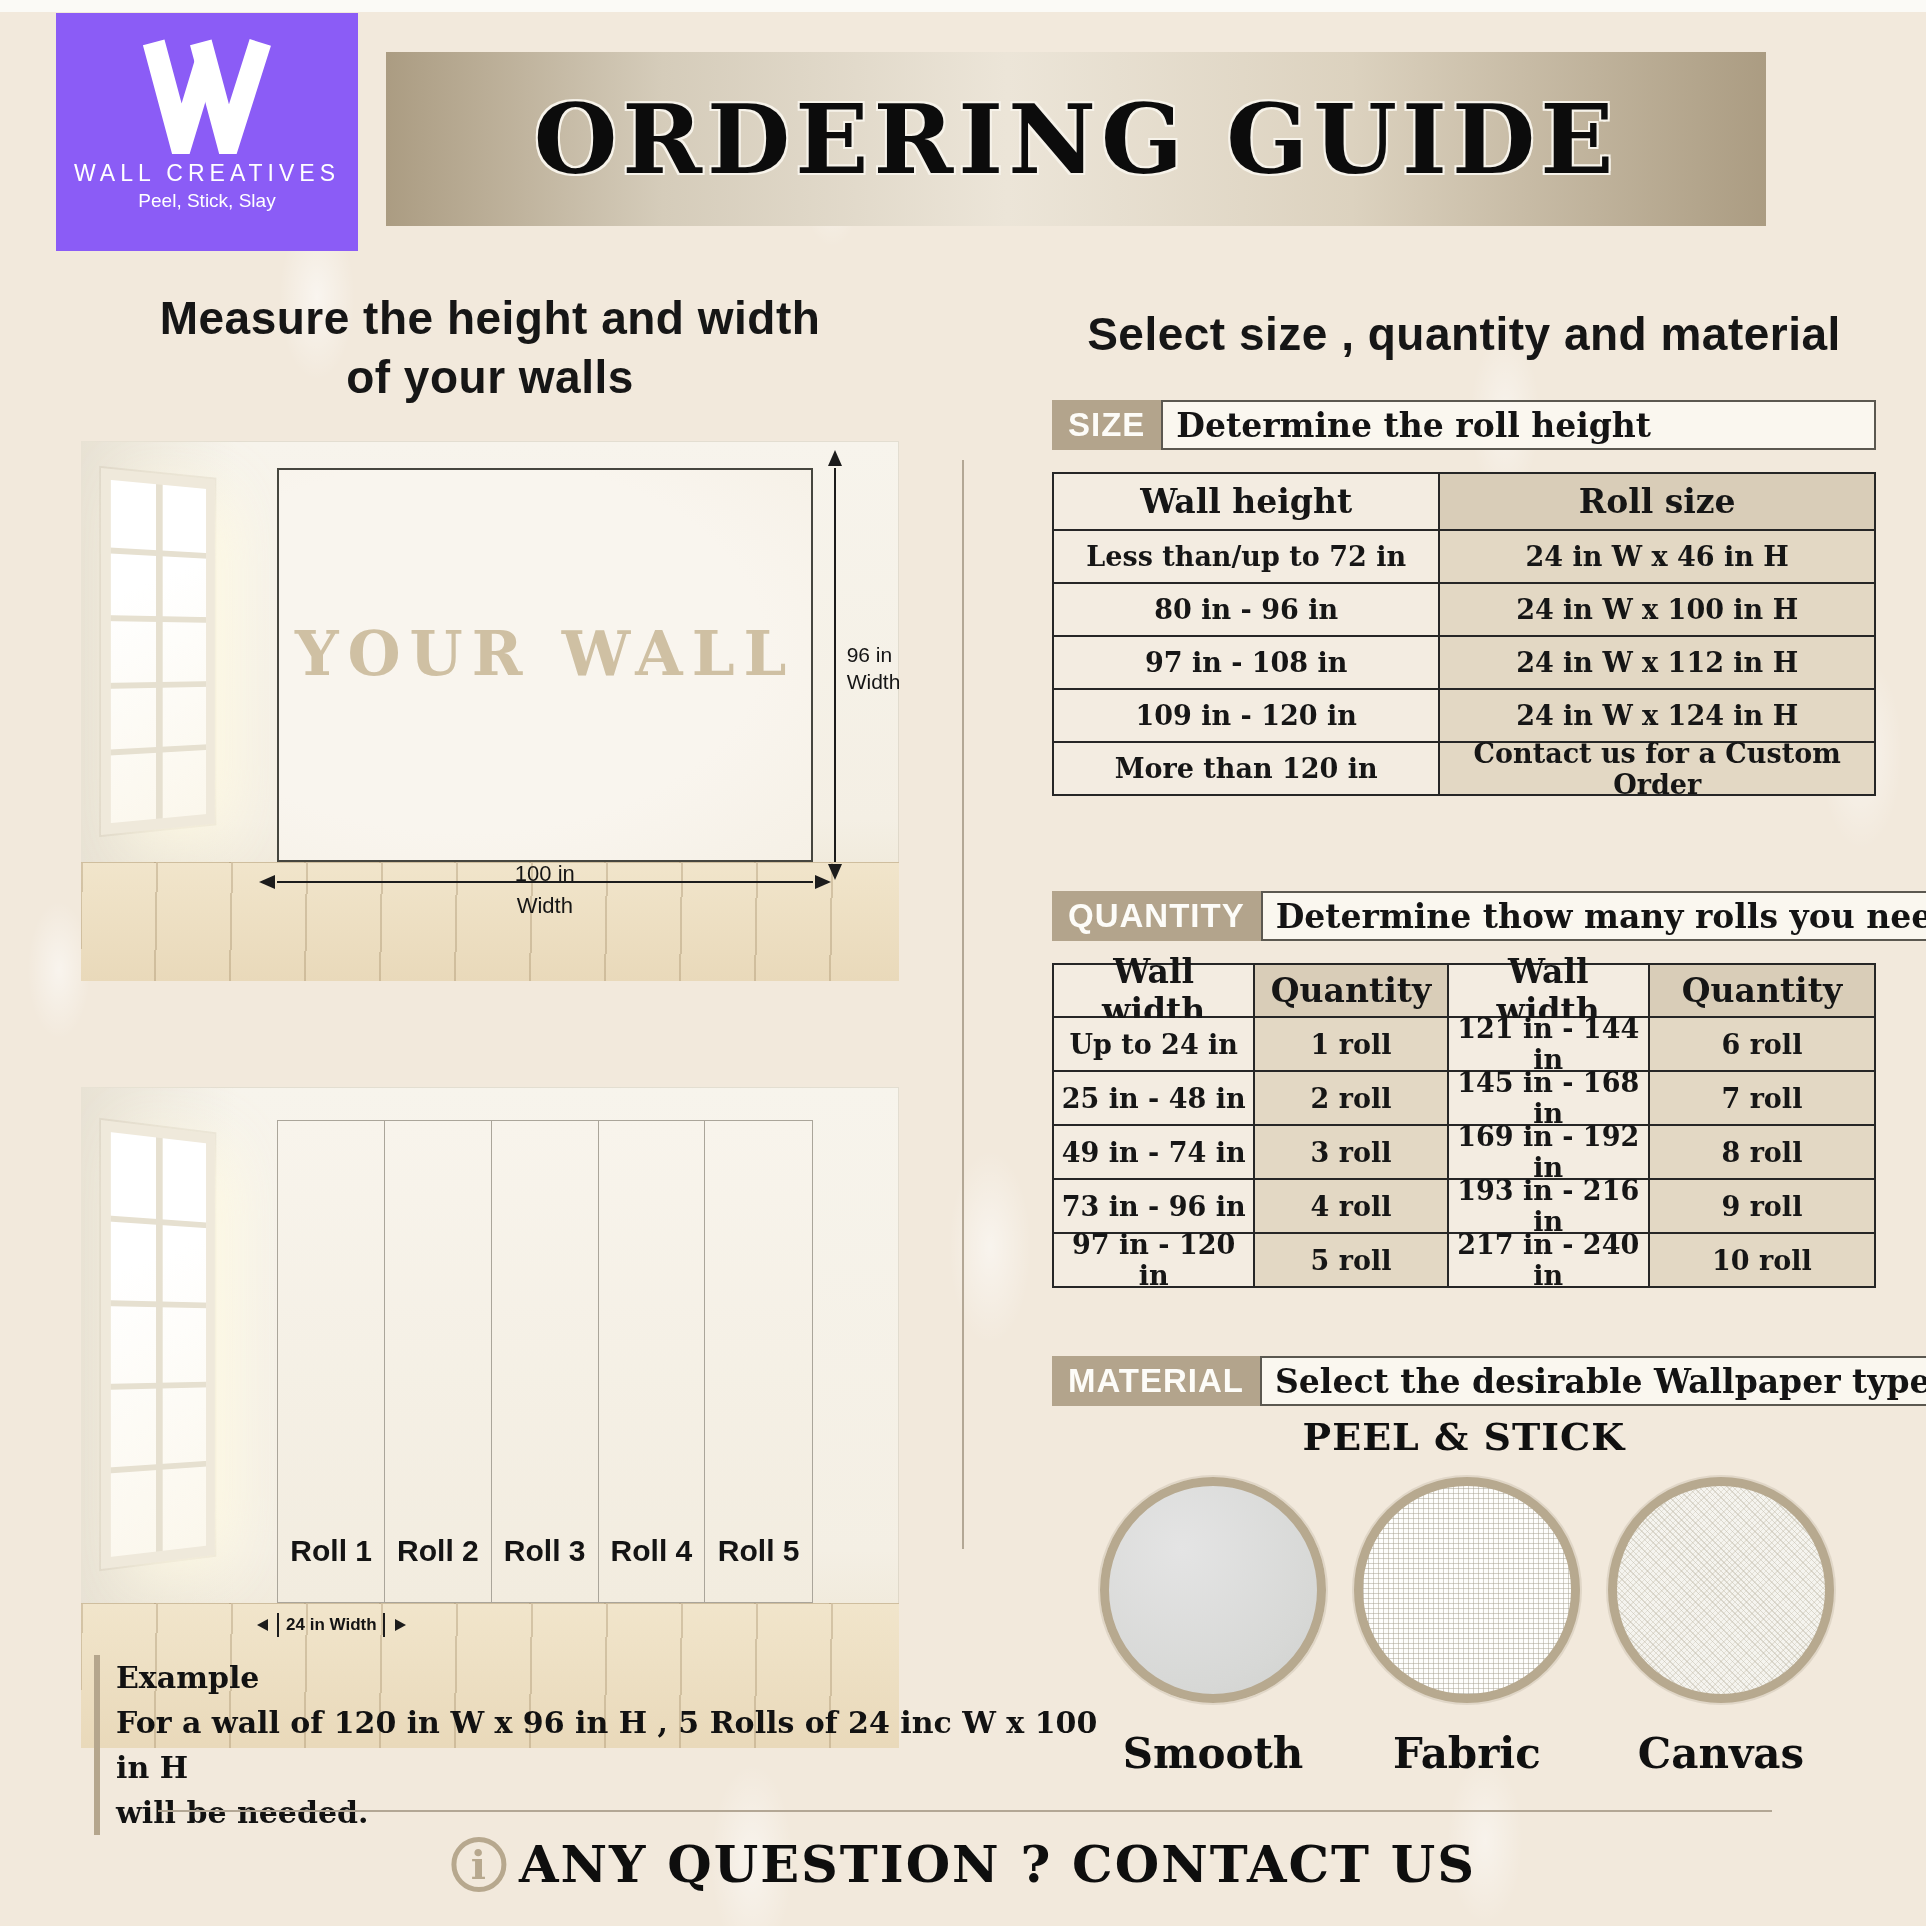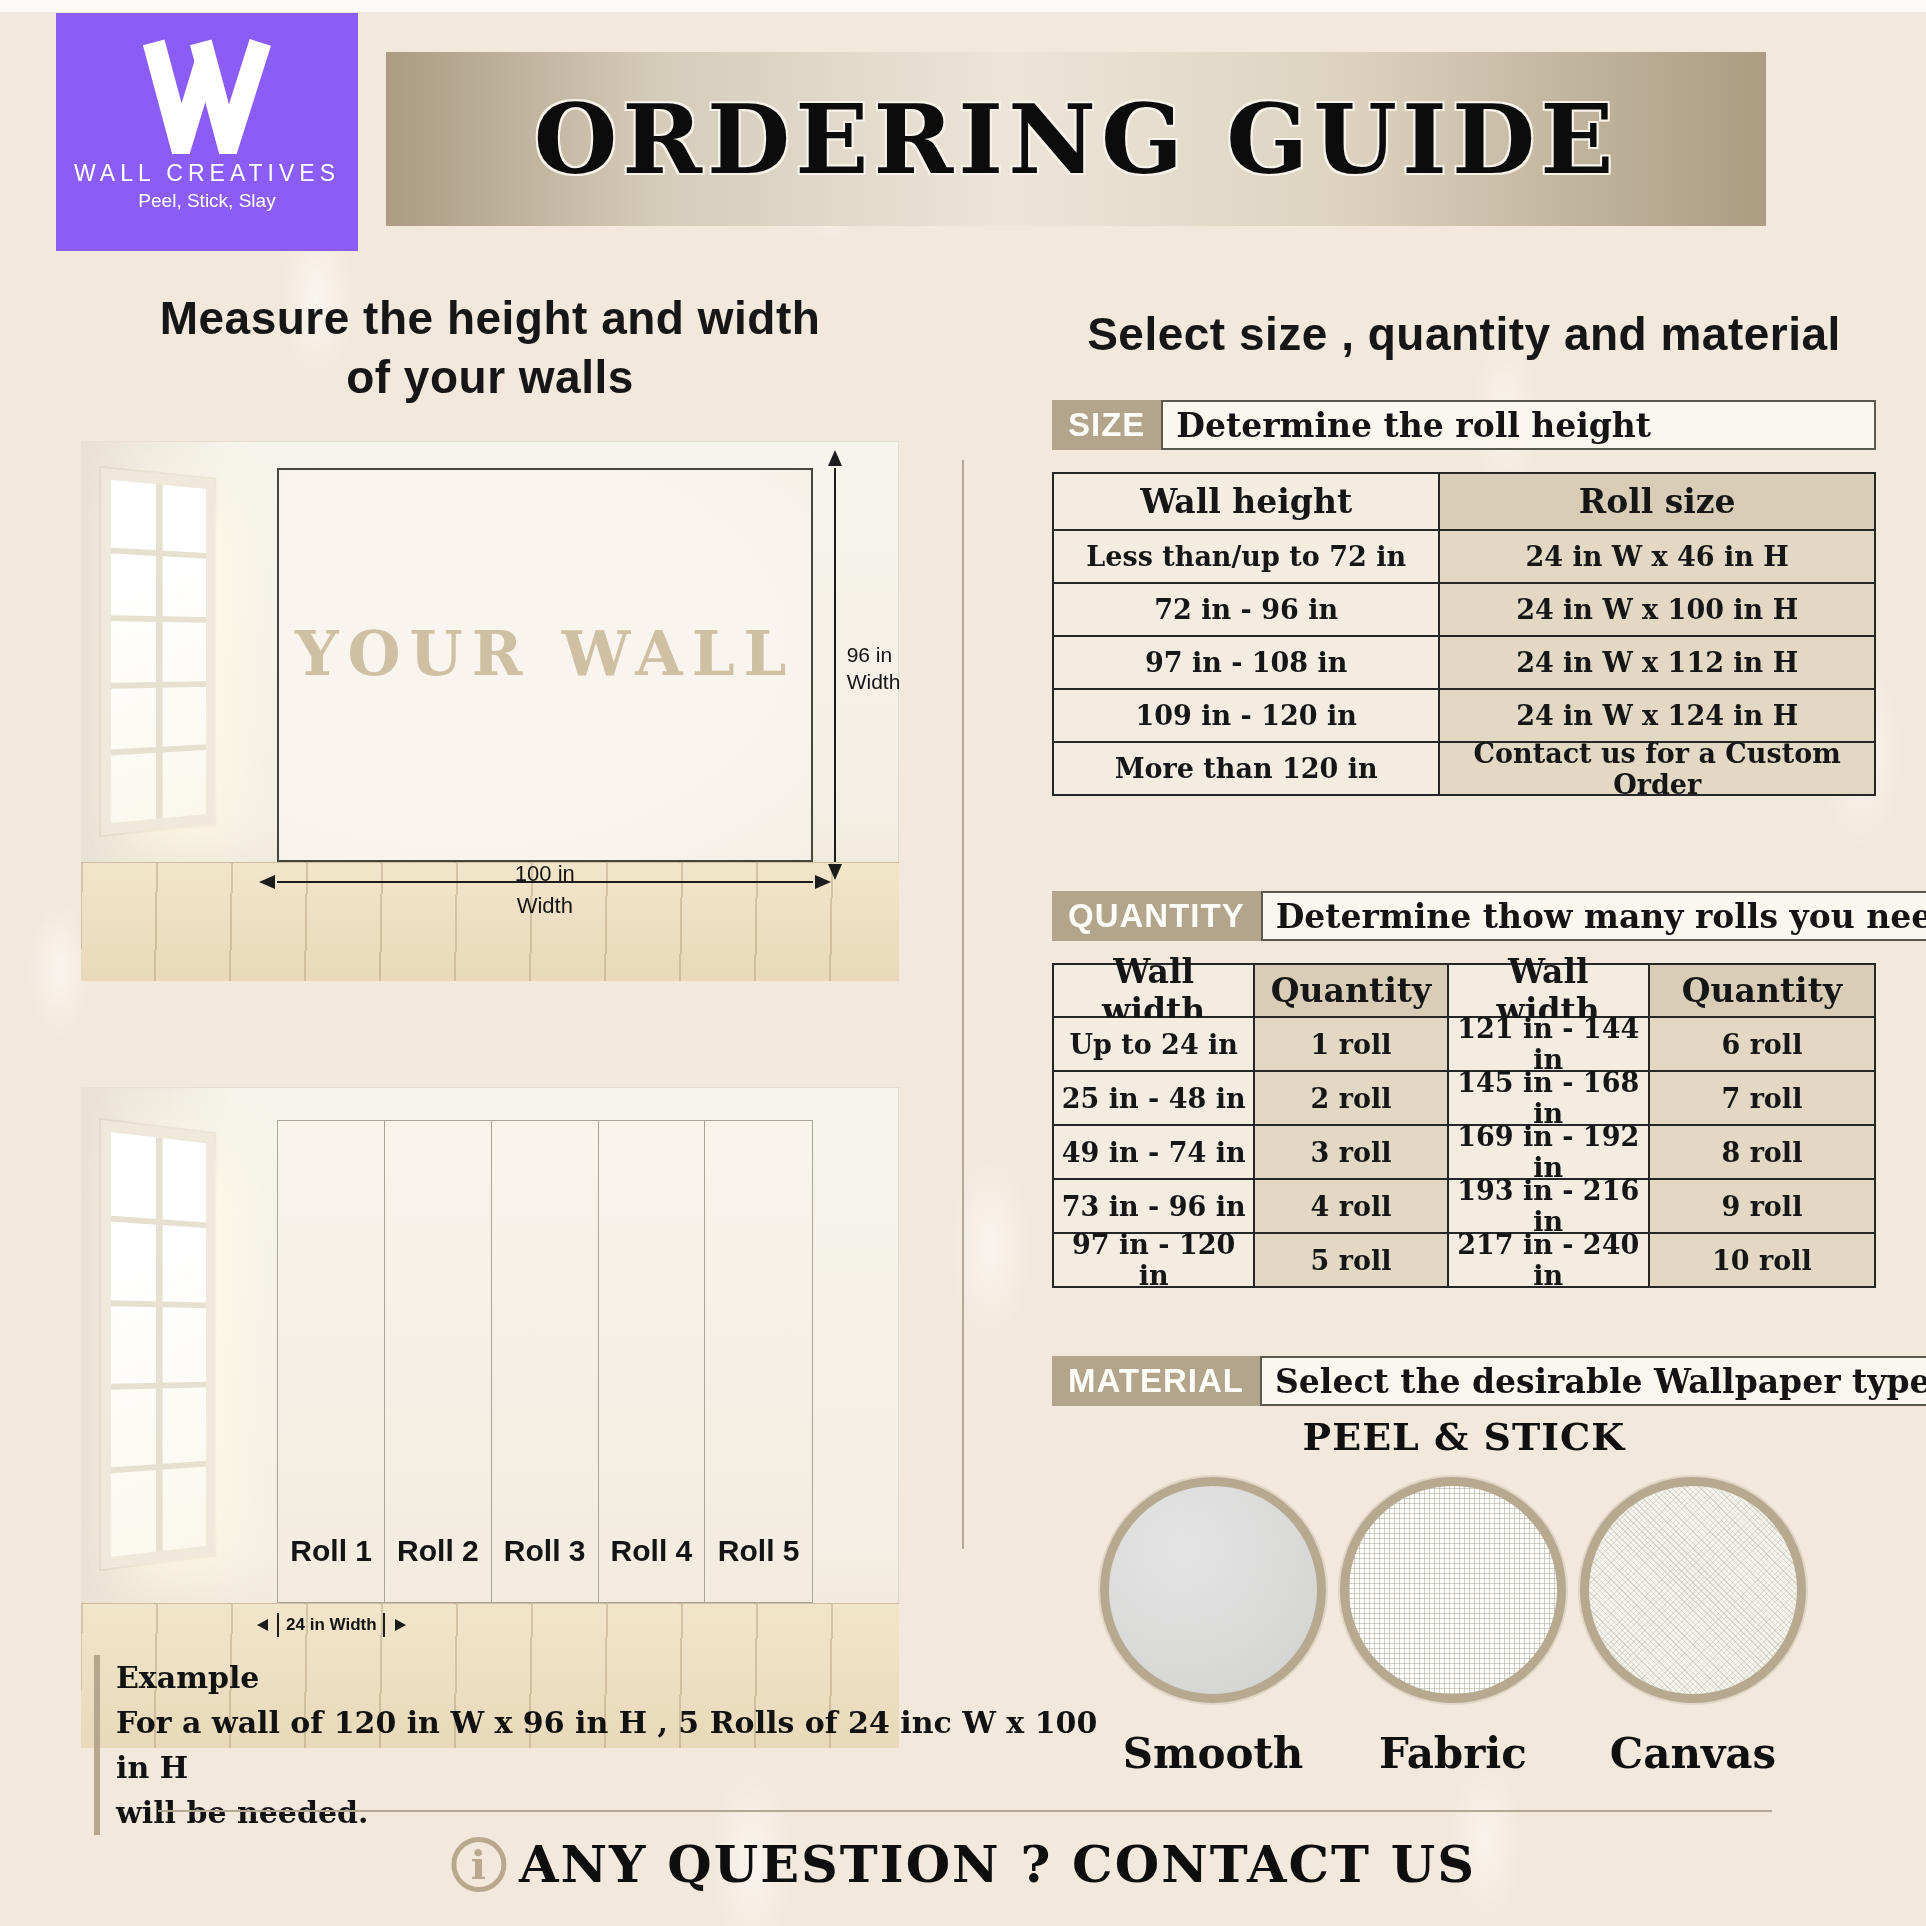--- a/index.html
+++ b/index.html
@@ -188,21 +188,21 @@
   .qty-table .hcell { height: 53px; }
   .qty-table .cell  { height: 54px; }
   .bg-light { background: #f3ece1; }
   .bg-beige { background: #e3d8c4; }
   .bg-beige-dk { background: #d9cdb8; }
 
   .peel-stick {
     position: absolute; left: 1052px; top: 1414px; width: 824px; text-align: center;
     font-family: "DejaVu Serif", serif; font-weight: 700; font-size: 38px; letter-spacing: 1px; color: #101010;
   }
-  .materials { position: absolute; left: 1100px; top: 1477px; display: flex; gap: 14px; }
+  .materials { position: absolute; left: 1100px; top: 1477px; display: flex; gap: 28px; }
   .mat { width: 226px; text-align: center; }
   .circle {
     width: 226px; height: 226px; border-radius: 50%;
     border: 9px solid #b7a98f;
     box-shadow: 0 0 0 2px rgba(120,105,80,.15);
   }
   .circle.smooth { background: radial-gradient(circle at 35% 30%, #e4e4e4 0%, #d7d8d6 70%, #cfd0ce 100%); }
   .circle.fabric {
     background-color: #fdfdfb;
     background-image:
@@ -319,21 +319,21 @@
 
   <div class="sec-row sec-size">
     <div class="sec-label">SIZE</div>
     <div class="sec-sub">Determine the roll height</div>
   </div>
   <div class="gtable size-table">
     <div class="hcell bg-light">Wall height</div>
     <div class="hcell bg-beige-dk">Roll size</div>
     <div class="cell bg-light">Less than/up to 72 in</div>
     <div class="cell bg-beige">24 in W x 46 in H</div>
-    <div class="cell bg-light">72 in - 96 in</div>
+    <div class="cell bg-light">80 in - 96 in</div>
     <div class="cell bg-beige">24 in W x 100 in H</div>
     <div class="cell bg-light">97 in - 108 in</div>
     <div class="cell bg-beige">24 in W x 112 in H</div>
     <div class="cell bg-light">109 in - 120 in</div>
     <div class="cell bg-beige">24 in W x 124 in H</div>
     <div class="cell bg-light">More than 120 in</div>
     <div class="cell bg-beige">Contact us for a Custom Order</div>
   </div>
 
   <div class="sec-row sec-qty">

